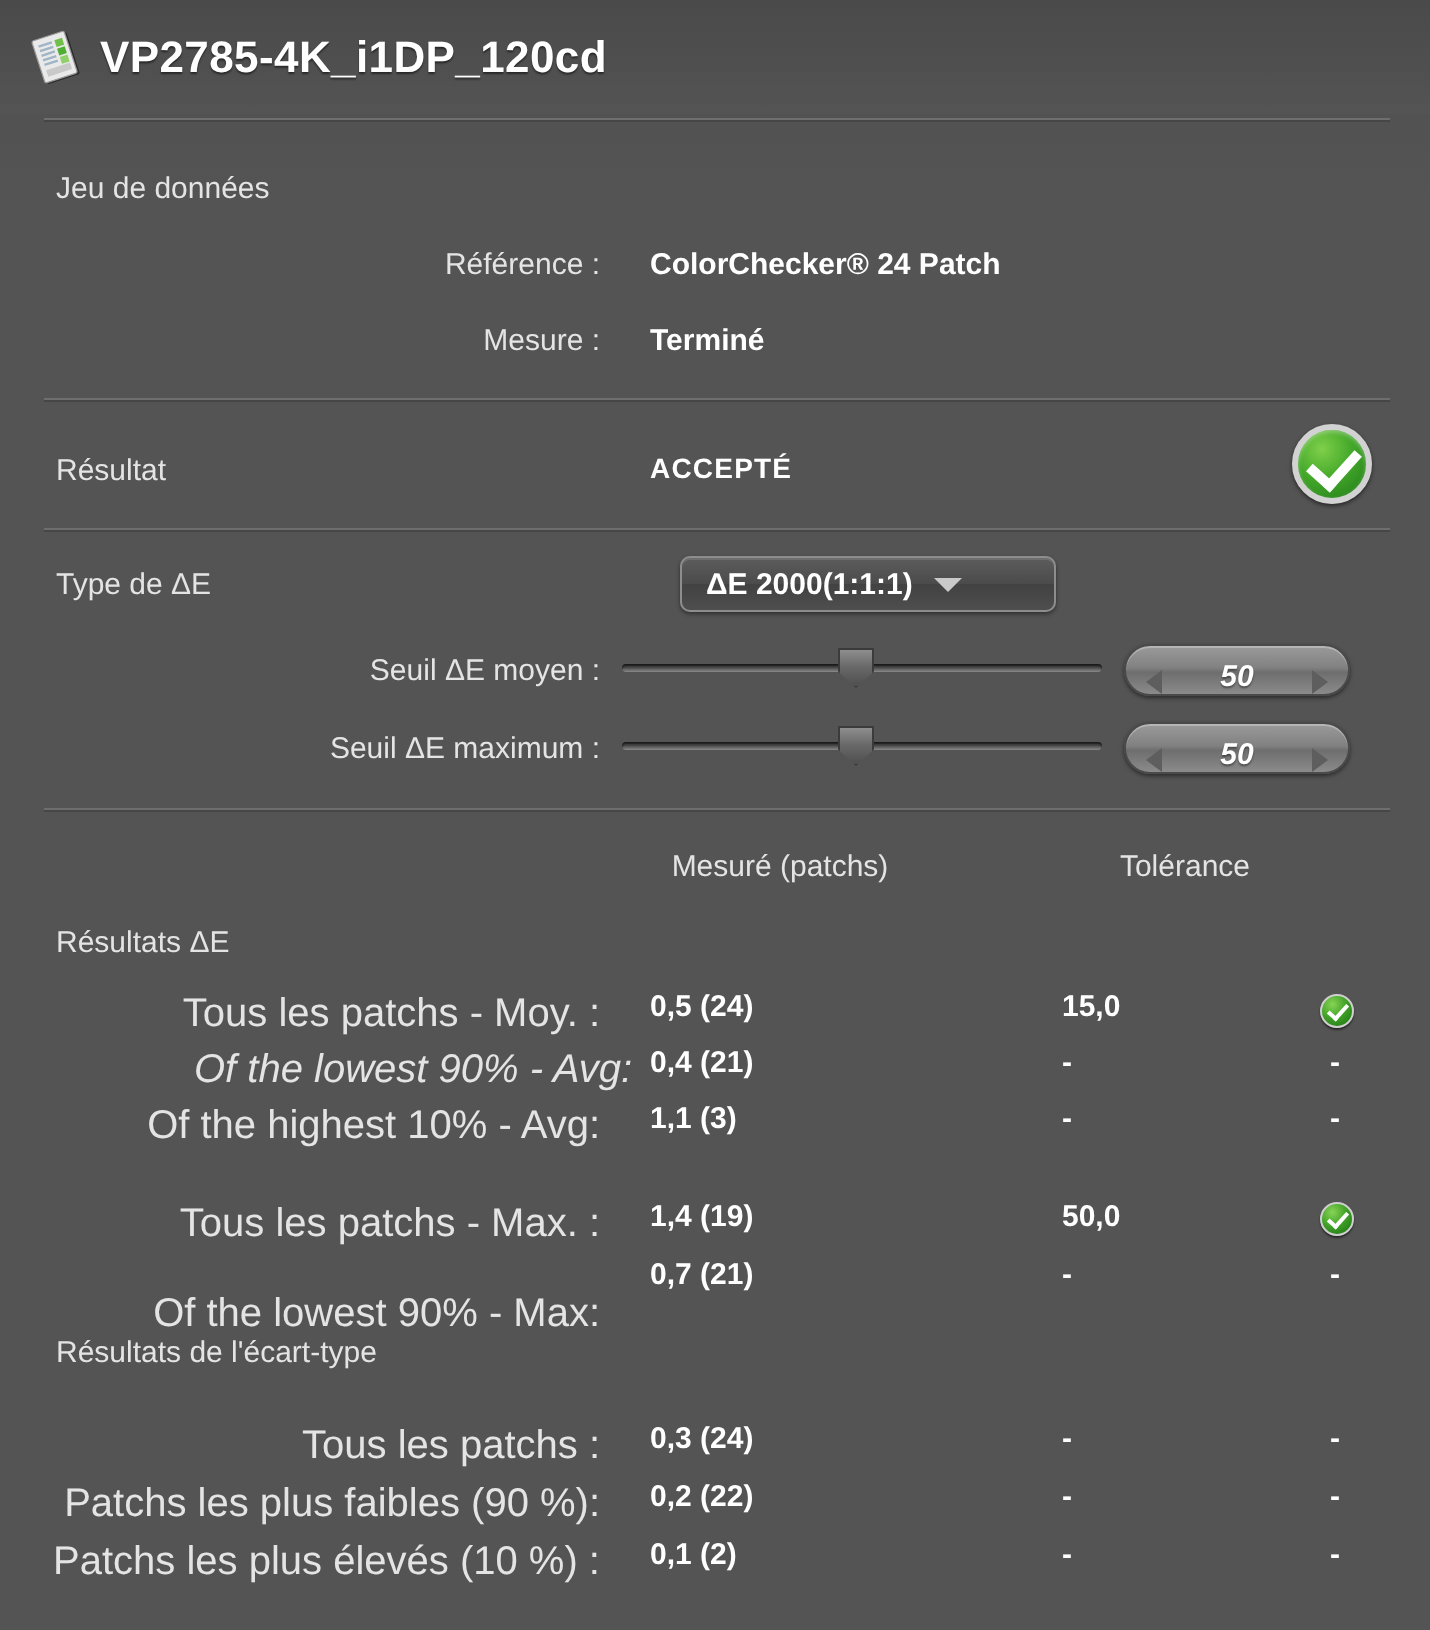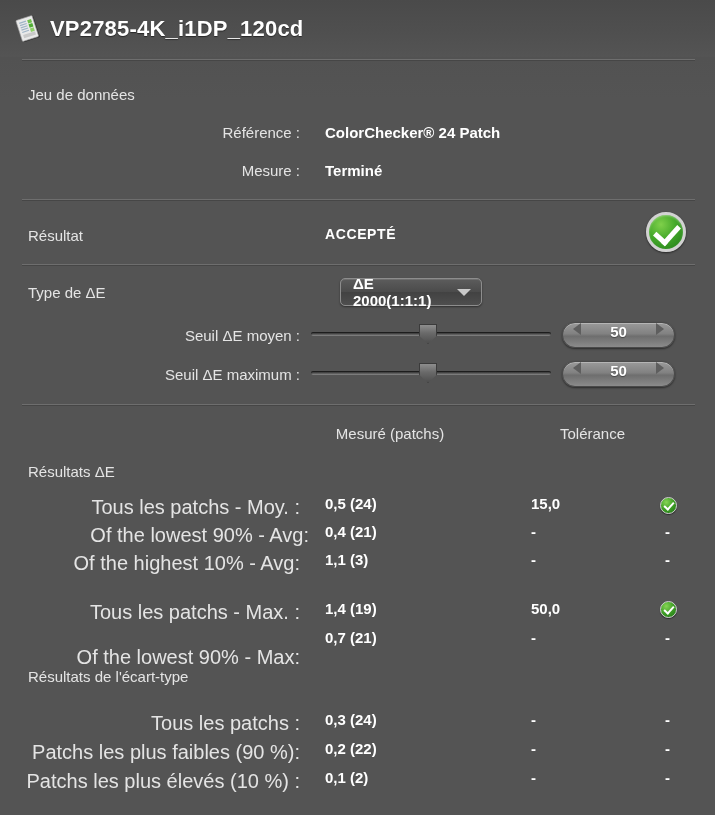--- a/index.html
+++ b/index.html
@@ -149,23 +149,24 @@
 
   
   .spinner {
     position: absolute;
     width: 113px; height: 26px;
     border-radius: 13px;
     background: linear-gradient(180deg, #9a9a9a 0%, #818181 45%, #6e6e6e 55%, #8b8b8b 100%);
     border: 1px solid #4a4a4a;
     box-shadow: 0 1px 2px rgba(0,0,0,.5), inset 0 1px 0 rgba(255,255,255,.28);
     display: flex;
-    align-items: flex-start;
+    align-items: flex-end;
     justify-content: space-between;
     padding: 0 10px;
+    font-style: italic;
   }
   .spinner .arrow-l {
     width: 0; height: 0;
     border-top: 6px solid transparent;
     border-bottom: 6px solid transparent;
     border-right: 8px solid #5e5e5e;
   }
   .spinner .arrow-r {
     width: 0; height: 0;
     border-top: 6px solid transparent;
@@ -217,21 +218,21 @@
 
   <div class="sep" style="top:199px"></div>
 
   <div class="lbl" style="left:28px; top:227px;">Résultat</div>
   <div class="val" style="left:325px; top:226px; font-size:14px; letter-spacing:.6px;">ACCEPTÉ</div>
   <div class="check-big" style="left:646px; top:212px;"></div>
 
   <div class="sep" style="top:264px"></div>
 
   <div class="lbl" style="left:28px; top:284px;">Type de ΔE</div>
-  <div class="dropdown" style="left:340px; top:278px; width:142px;">
+  <div class="dropdown" style="left:340px; top:278px; width:188px;">
     <span>ΔE 2000(1:1:1)</span>
     <span class="caret"></span>
   </div>
 
   <div class="lbl r" style="left:0; top:327px; width:300px;">Seuil ΔE moyen :</div>
   <div class="slider" style="left:311px; top:323px; width:240px;">
     <div class="track"></div>
     <div class="knob" style="left:108px;"></div>
   </div>
   <div class="spinner" style="left:562px; top:322px;">
@@ -259,21 +260,21 @@
   <div class="lbl" style="left:28px; top:463px;">Résultats ΔE</div>
 
   <div>
     <div class="lbl r small" style="left:0; top:496px; width:300px;">Tous les patchs - Moy. :</div>
     <div class="val" style="left:325px; top:495px;">0,5  (24)</div>
     <div class="val" style="left:531px; top:495px;">15,0</div>
     <div class="check-sm" style="left:660px; top:497px;"></div>
   </div>
 
   <div>
-    <div class="lbl r small" style="left:9px; top:524px; width:300px;">Of the lowest 90% - Avg:</div>
+    <div class="lbl r small" style="left:16px; top:524px; width:300px;font-style:italic;">Of the lowest 90% - Avg:</div>
     <div class="val" style="left:325px; top:523px;">0,4  (21)</div>
     <div class="val" style="left:531px; top:523px;">-</div>
     <div class="val" style="left:665px; top:523px;">-</div>
   </div>
 
   <div>
     <div class="lbl r small" style="left:0; top:552px; width:300px;">Of the highest 10% - Avg:</div>
     <div class="val" style="left:325px; top:551px;">1,1  (3)</div>
     <div class="val" style="left:531px; top:551px;">-</div>
     <div class="val" style="left:665px; top:551px;">-</div>

